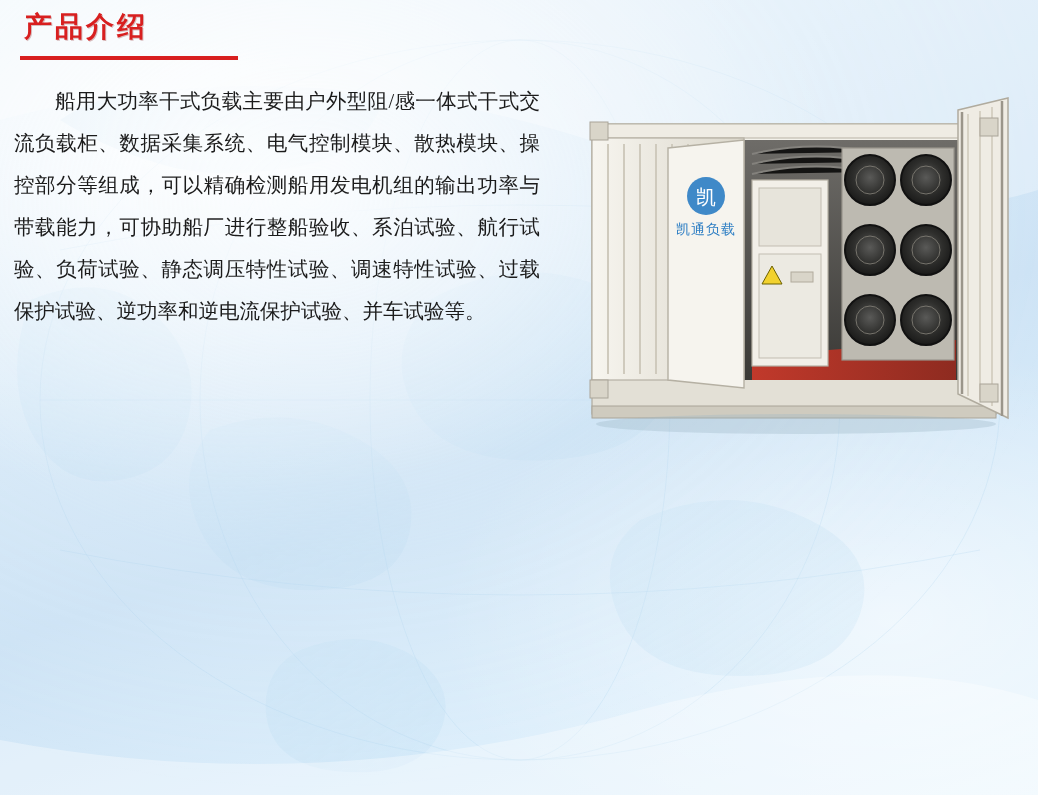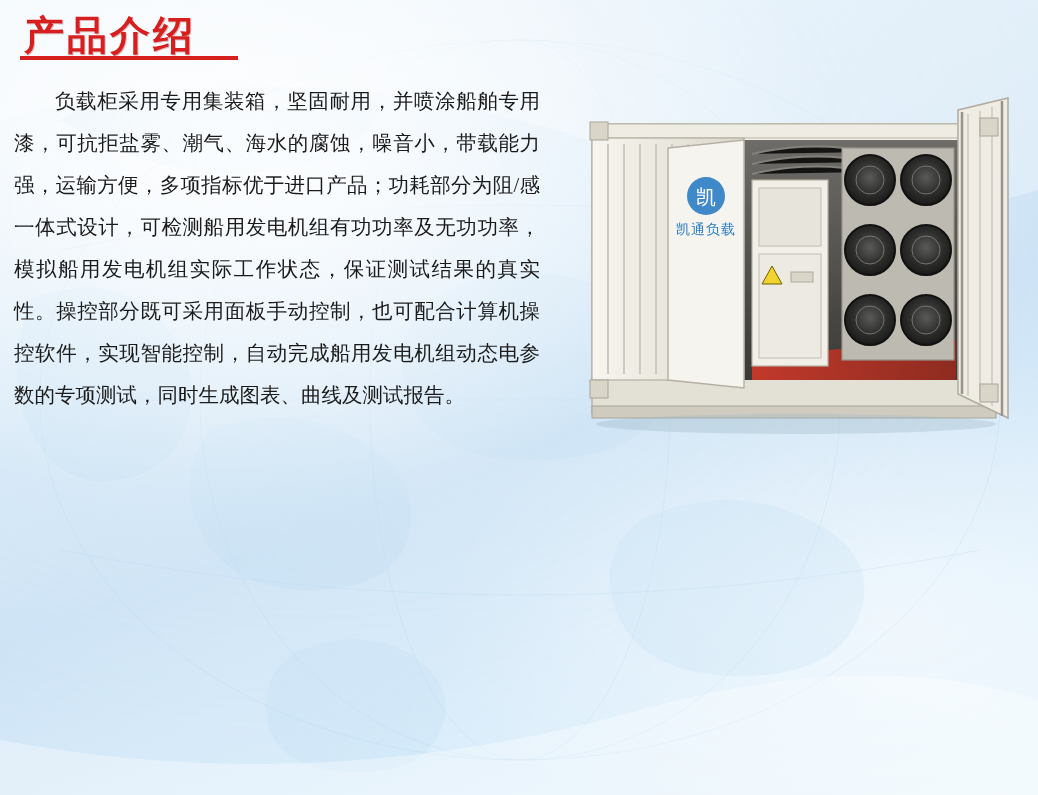--- a/index.html
+++ b/index.html
@@ -39,21 +39,21 @@
     width: 1038px; height: 795px;
     pointer-events: none;
   }
 
   .title {
     position: absolute;
     left: 24px;
     top: 8px;
     font-family: Liberation Mono, monospace;
     font-weight: bold;
-    font-size: 40px;
+    font-size: 28px;
     letter-spacing: 3px;
     color: #d81f1f;
     text-shadow: 1px 1px 0 rgba(120,0,0,0.25);
   }
   .title-underline {
     position: absolute;
     left: 20px;
     top: 56px;
     width: 218px;
     height: 4px;
@@ -241,17 +241,17 @@
           <rect x="34" y="34" width="18" height="18"></rect>
           <rect x="34" y="292" width="18" height="18"></rect>
           <rect x="424" y="30" width="18" height="18"></rect>
           <rect x="424" y="296" width="18" height="18"></rect>
         </g>
 
         <ellipse cx="240" cy="336" rx="200" ry="10" fill="#9fb7c7" opacity="0.35"></ellipse>
       </svg>
     </div>
 
-    <p class="para">负载柜采用专用集装箱，坚固耐用，并喷涂船舶专用漆，可抗拒盐雾、潮气、海水的腐蚀，噪音小，带载能力强，运输方便，多项指标优于进口产品；功耗部分为阻/感一体式设计，可检测船用发电机组有功功率及无功功率，模拟船用发电机组实际工作状态，保证测试结果的真实性。操控部分既可采用面板手动控制，也可配合计算机操控软件，实现智能控制，自动完成船用发电机组动态电参数的专项测试，同时生成图表、曲线及测试报告。</p>
+    <p class="para">船用大功率干式负载主要由户外型阻/感一体式干式交流负载柜、数据采集系统、电气控制模块、散热模块、操控部分等组成，可以精确检测船用发电机组的输出功率与带载能力，可协助船厂进行整船验收、系泊试验、航行试验、负荷试验、静态调压特性试验、调速特性试验、过载保护试验、逆功率和逆电流保护试验、并车试验等。</p>
     <div class="footer-space"></div>
   </div>
 
 </div>
 
 </body></html>

